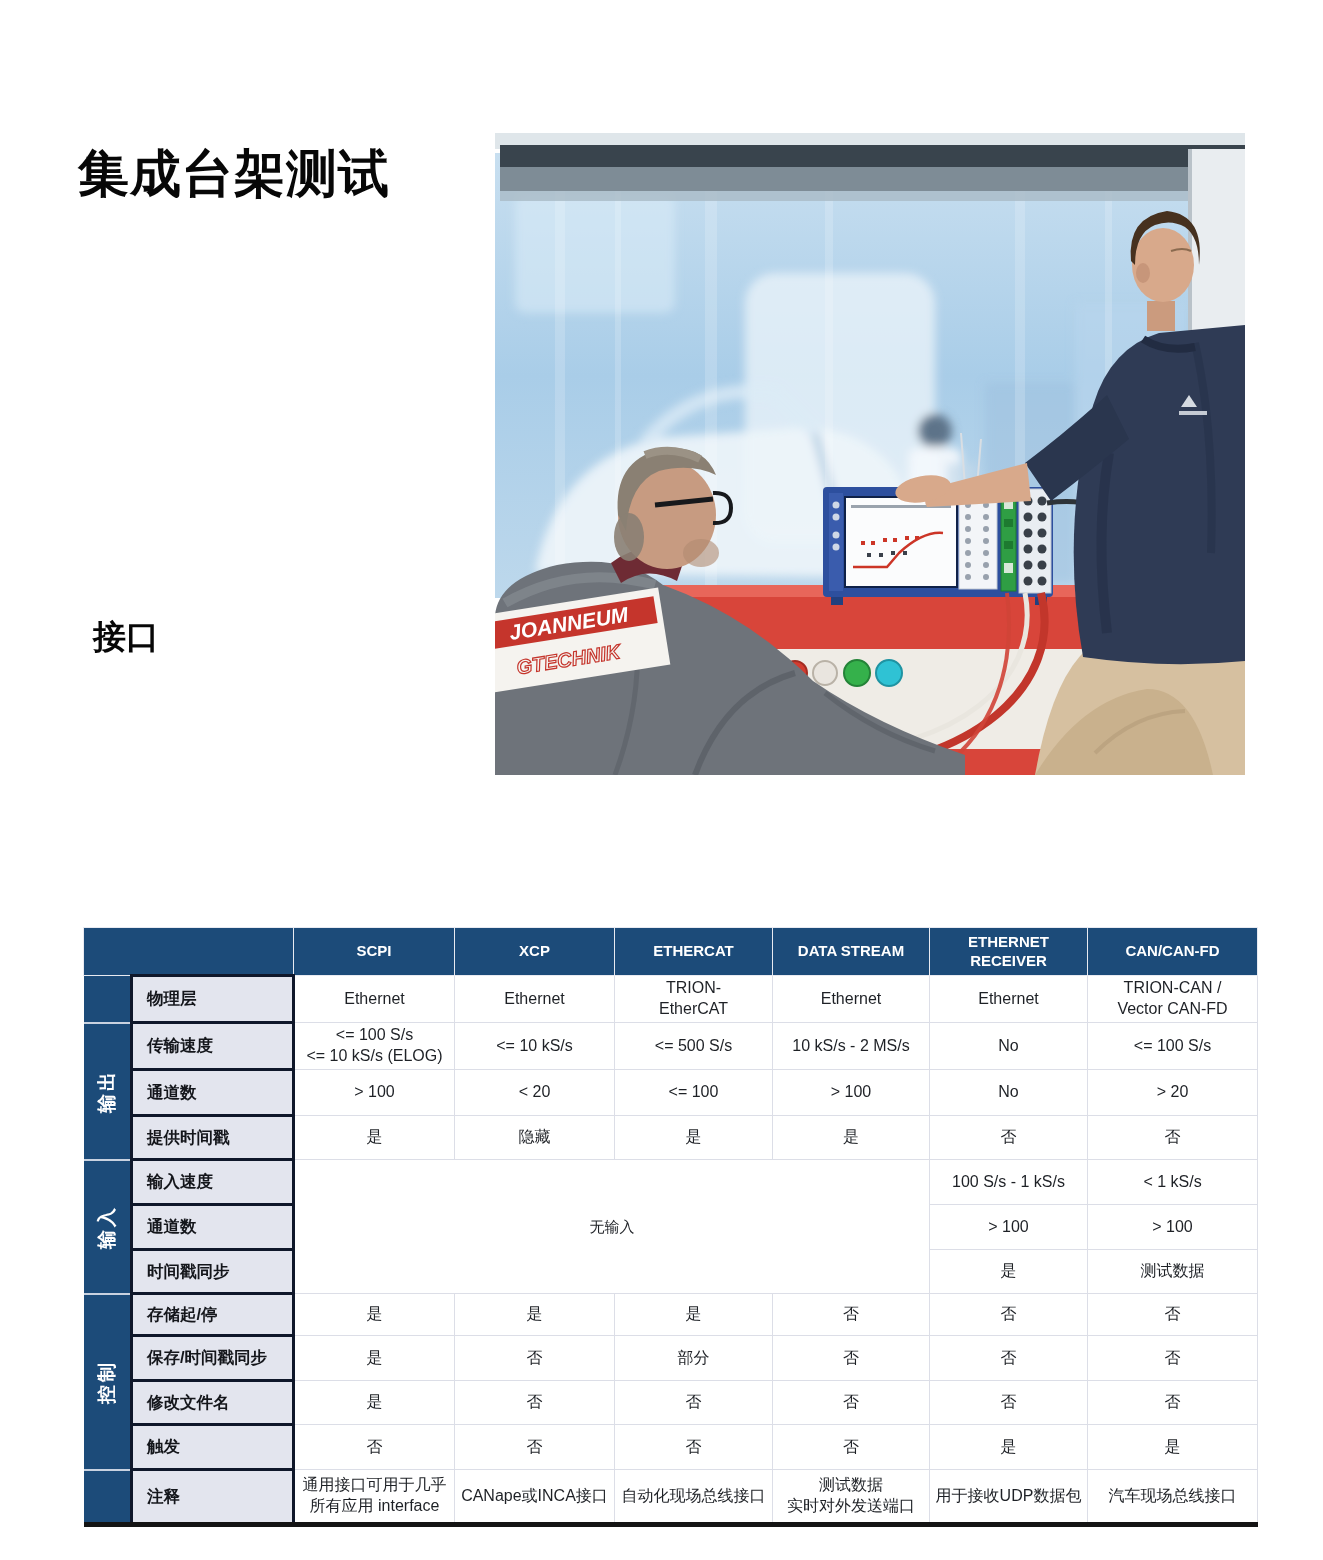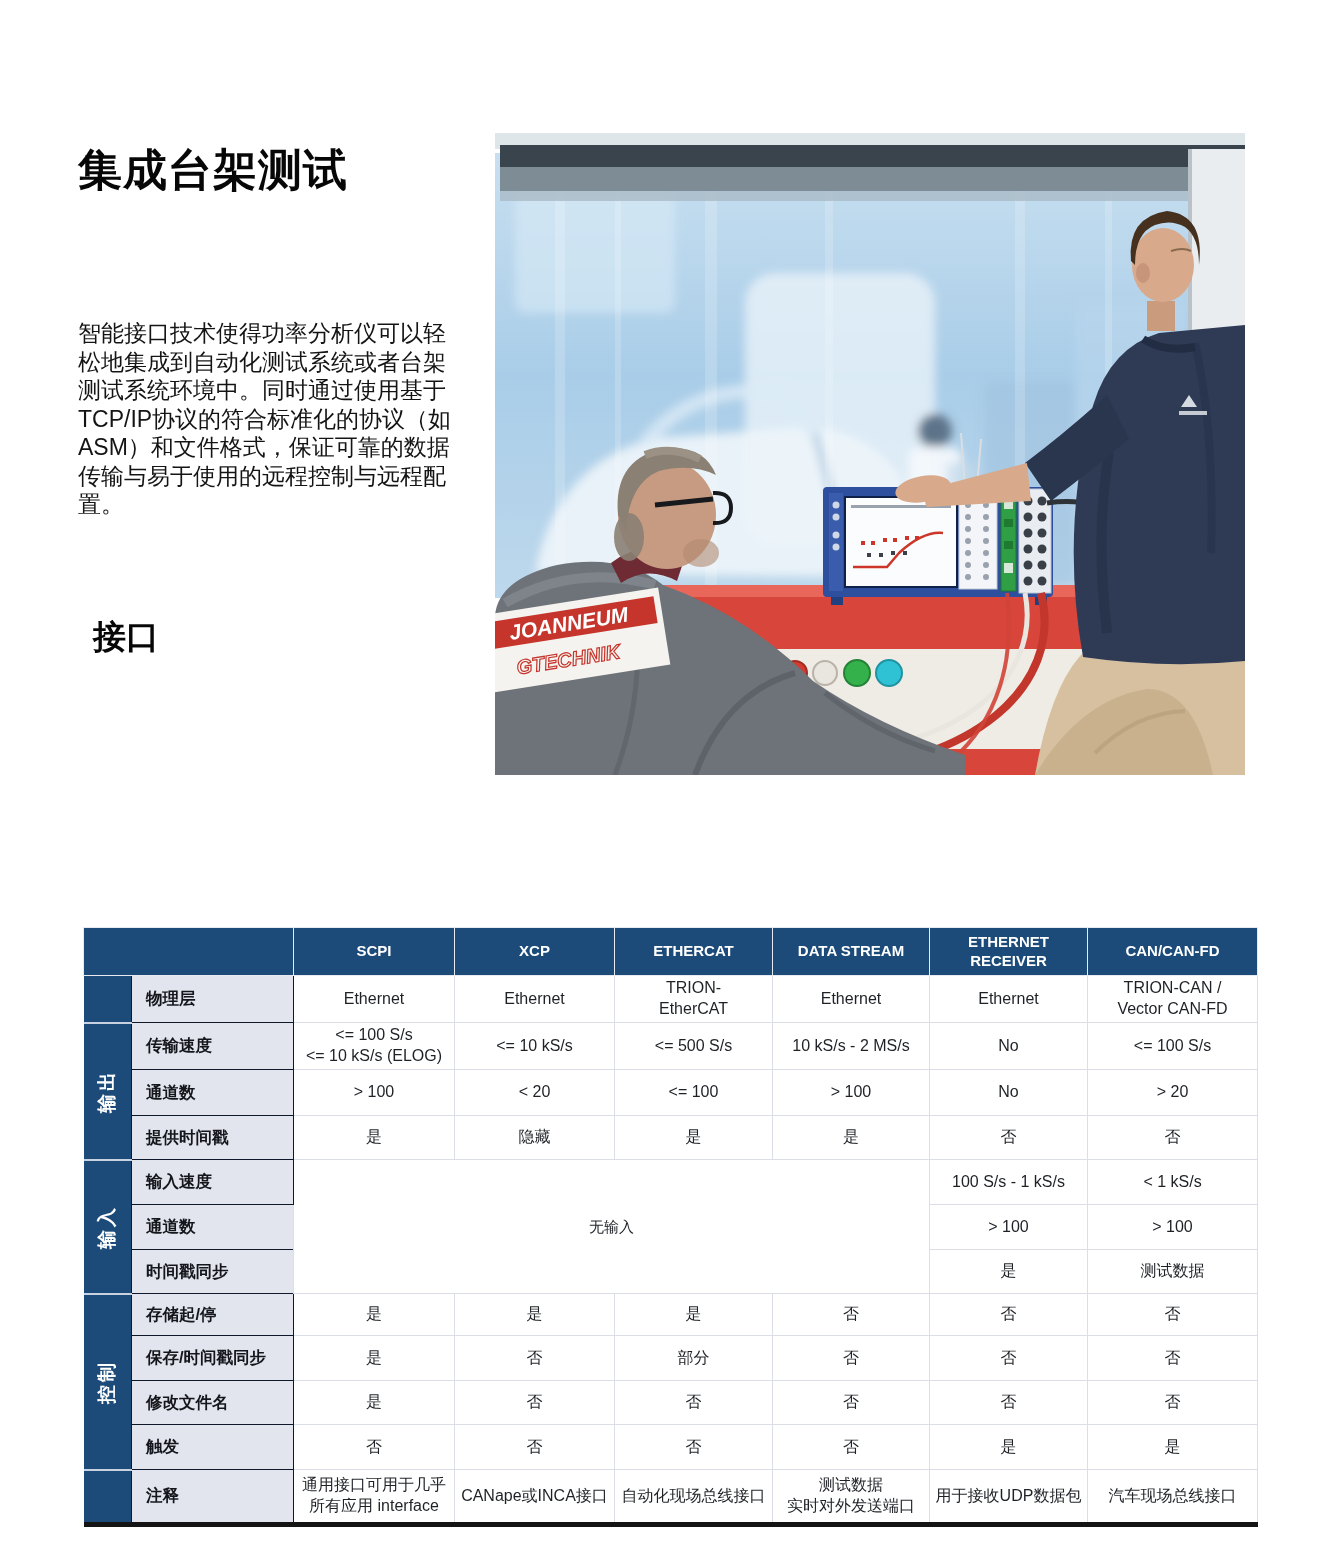--- a/index.html
+++ b/index.html
@@ -2,21 +2,21 @@
 <html><head>
 <meta charset="utf-8">
 <style>
   html,body { margin:0; padding:0; background:#ffffff; }
   .page {
     position:relative; width:1323px; height:1560px; background:#ffffff; overflow:hidden;
     font-family:"Liberation Sans","DejaVu Sans",sans-serif; color:#111;
   }
   .page-title {
     position:absolute; left:78px; top:146px; margin:0;
-    font-size:44px; font-weight:800; letter-spacing:1px; color:#070707; line-height:1.1;
+    font-size:51px; font-weight:800; letter-spacing:1px; color:#070707; line-height:1.1;
   }
   .para {
     position:absolute; left:78px; width:430px; margin:0;
     font-size:23px; line-height:28.5px; color:#141414; white-space:pre-line;
   }
   .intro-para { top:319px; }
   .section-heading {
     position:absolute; left:78px; top:600px; margin:15px;
     font-size:33px; font-weight:800; color:#070707;
   }
@@ -41,41 +41,34 @@
   }
   td.group.sep { border-top:2px solid #c9d2e0; }
   td.group .v {
     position:absolute; left:50%; top:50%;
     transform:translate(-50%,-50%) rotate(-90deg);
     color:#ffffff; font-weight:bold; font-size:19px; letter-spacing:3px; white-space:nowrap;
   }
   td.label {
     background:#e3e5ee; font-weight:bold; font-size:16.5px; color:#14161b;
     text-align:left; vertical-align:middle; padding:4px 6px 4px 14px;
-    border:1px solid #0f172a; white-space:pre-line;
+    border:3px solid #0f172a; white-space:pre-line;
   }
   td.val {
     background:#ffffff; border:1px solid #dcdee7; text-align:center; vertical-align:middle;
     font-size:16px; color:#1e2126; white-space:pre-line; line-height:1.3; padding:2px 4px;
   }
   td.noinput { font-size:15px; color:#1e2126; }
 </style>
 </head>
 <body>
 
 <div class="page">
 
   <h1 class="page-title">集成台架测试</h1>
-  <p class="para intro-para">智能接口技术使得功率分析仪可以轻
-松地集成到自动化测试系统或者台架
-测试系统环境中。同时通过使用基于
-TCP/IP协议的符合标准化的协议（如
-ASM）和文件格式，保证可靠的数据
-传输与易于使用的远程控制与远程配
-置。</p>
   <h2 class="section-heading">接口</h2>
 
   <div class="photo">
     <svg viewBox="0 0 750 642" width="750" height="642">
       <defs>
         <linearGradient id="glassG" x1="0" y1="0" x2="0" y2="1">
           <stop offset="0" stop-color="#c8dff0"></stop>
             <stop offset="0.5" stop-color="#a9cde8"></stop>
             <stop offset="1" stop-color="#bdd8ec"></stop>
         </linearGradient>

